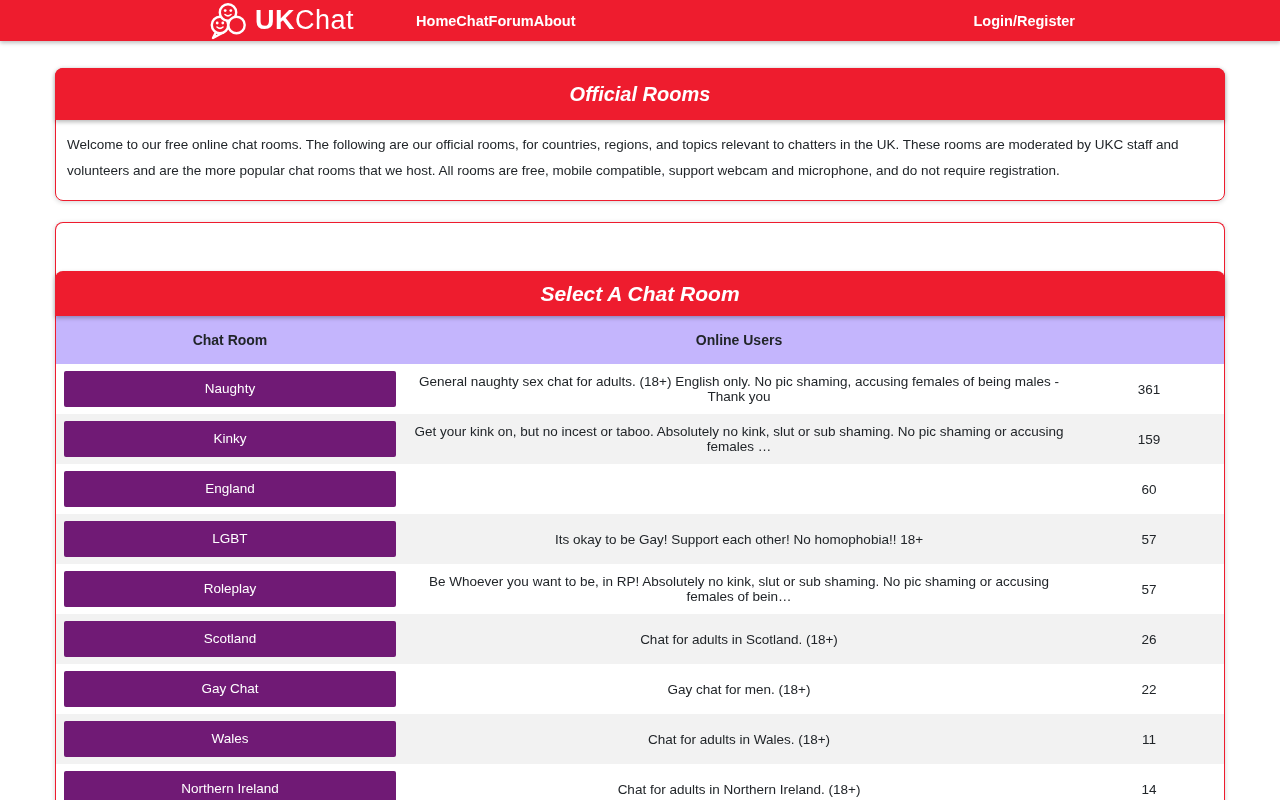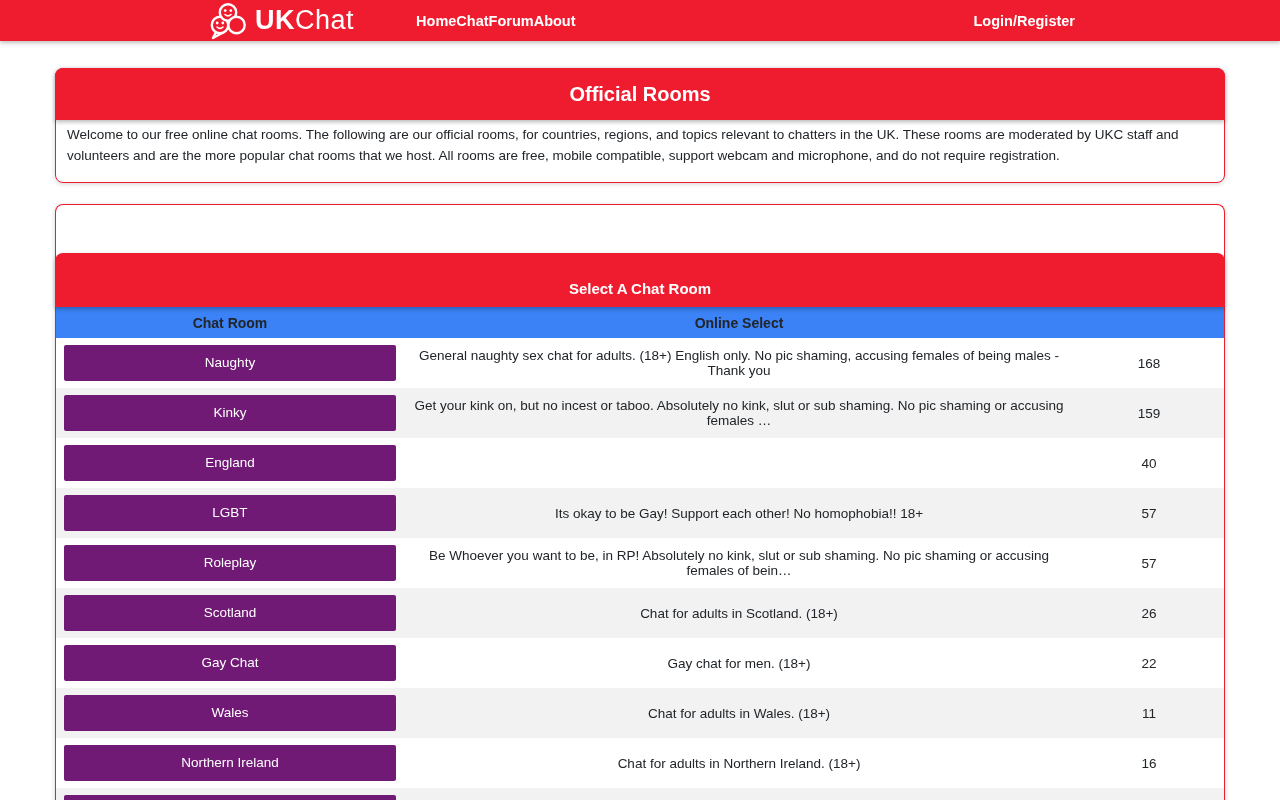--- a/index.html
+++ b/index.html
@@ -69,40 +69,41 @@
   .card-2 { margin-top: 21px; border-bottom: none; border-radius: 8px 8px 0 0; }
   .card-banner {
     background: #ee1c2e;
     color: #fff;
     text-align: center;
     margin: -1px -1px 0 -1px;
     border-radius: 8px 8px 0 0;
     box-shadow: 0 2px 4px rgba(0,0,0,.28);
     position: relative;
     z-index: 2;
+    font-style: italic;
   }
   .banner-lg { padding: 15px 0 14px; font-size: 20px; font-weight: 700; }
-  .banner-sm { padding: 27px 0 10px; font-size: 15px; font-weight: 700; margin-top: 48px; }
+  .banner-sm { padding: 11px 0 10px; font-size: 21px; font-weight: 700; margin-top: 48px; }
   .card-body {
-    padding: 4px 11px 16px;
+    padding: 12px 11px 16px;
     font-size: 13.5px;
-    line-height: 21px;
+    line-height: 26px;
     color: #212529;
   }
 
   
   .rooms-table { width: 100%; }
   .t-row {
     display: grid;
     grid-template-columns: 348px 1fr 150px;
     align-items: center;
   }
   .t-head {
-    background: #3b82f6;
-    height: 31px;
+    background: #c4b5fd;
+    height: 48px;
     font-weight: 700;
     font-size: 14px;
   }
   .t-head > div { text-align: center; }
   .t-data { height: 50px; background: #ffffff; }
   .t-data.alt { background: #f2f2f2; }
   .cell-room { padding: 0 8px; }
   .room-btn {
     display: block;
     width: 100%;
@@ -165,45 +166,45 @@
     <div class="card-banner banner-lg">Official Rooms</div>
     <div class="card-body">Welcome to our free online chat rooms. The following are our official rooms, for countries, regions, and topics relevant to chatters in the UK. These rooms are moderated by UKC staff and volunteers and are the more popular chat rooms that we host. All rooms are free, mobile compatible, support webcam and microphone, and do not require registration.</div>
   </section>
 
   <section class="card card-2">
     <div class="card-banner banner-sm">Select A Chat Room</div>
 
     <div class="rooms-table">
       <div class="t-row t-head">
         <div>Chat Room</div>
-        <div>Online Select</div>
+        <div>Online Users</div>
       </div>
 
       <div class="t-row t-data">
         <div class="cell-room">
             <button class="room-btn">Naughty</button>
           </div>
         <div class="cell-topic">General naughty sex chat for adults. (18+) English only. No pic shaming, accusing females of being males - Thank you</div>
-        <div class="cell-users">168</div>
+        <div class="cell-users">361</div>
       </div>
 
       <div class="t-row t-data alt">
         <div class="cell-room">
             <button class="room-btn">Kinky</button>
           </div>
         <div class="cell-topic">Get your kink on, but no incest or taboo. Absolutely no kink, slut or sub shaming. No pic shaming or accusing females …</div>
         <div class="cell-users">159</div>
       </div>
 
       <div class="t-row t-data">
         <div class="cell-room">
             <button class="room-btn">England</button>
           </div>
         <div class="cell-topic"></div>
-        <div class="cell-users">40</div>
+        <div class="cell-users">60</div>
       </div>
 
       <div class="t-row t-data alt">
         <div class="cell-room">
             <button class="room-btn">LGBT</button>
           </div>
         <div class="cell-topic">Its okay to be Gay! Support each other! No homophobia!! 18+</div>
         <div class="cell-users">57</div>
       </div>
 
@@ -237,21 +238,21 @@
           </div>
         <div class="cell-topic">Chat for adults in Wales. (18+)</div>
         <div class="cell-users">11</div>
       </div>
 
       <div class="t-row t-data">
         <div class="cell-room">
             <button class="room-btn">Northern Ireland</button>
           </div>
         <div class="cell-topic">Chat for adults in Northern Ireland. (18+)</div>
-        <div class="cell-users">16</div>
+        <div class="cell-users">14</div>
       </div>
 
       <div class="t-row t-data alt">
         <div class="cell-room">
             <button class="room-btn">Expats</button>
           </div>
         <div class="cell-users">5</div>
       </div>
 
       <div class="t-row t-data">

